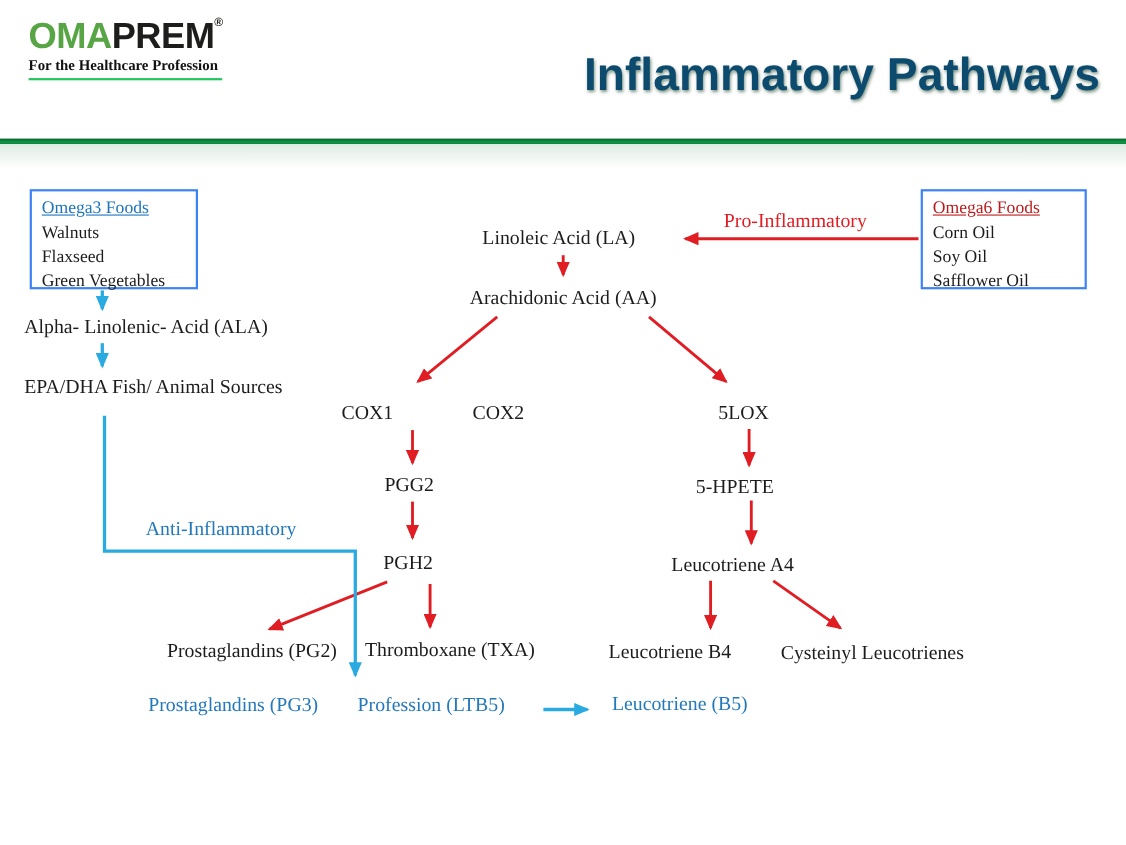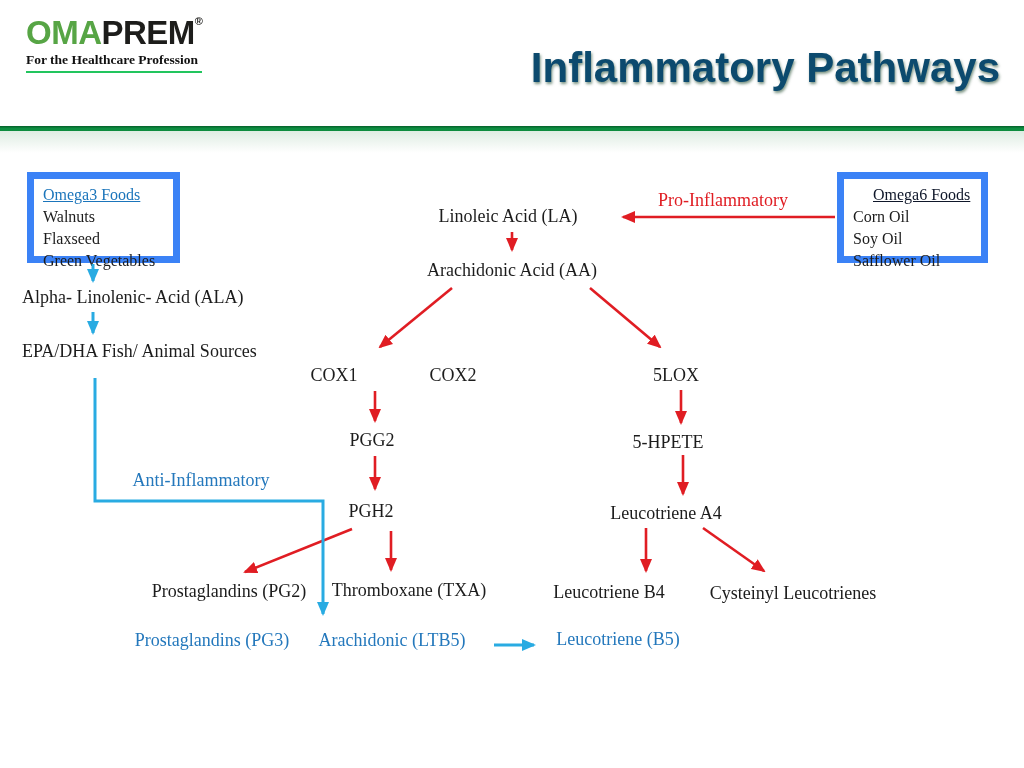--- a/index.html
+++ b/index.html
@@ -38,27 +38,27 @@
     white-space:nowrap;
   }
   .slide-title{
     position:absolute;right:24px;top:44px;
     font-family:"Liberation Sans",sans-serif;font-weight:bold;font-size:42px;
     color:#0c4a6e;text-shadow:1px 2px 3px rgba(15,60,30,.55);white-space:nowrap;
   }
   
   .foods-box{
     position:absolute;box-sizing:border-box;background:#fff;
-    border:7px solid #3b82f6;padding:5px 9px;font-size:16px;line-height:1.38;
+    border:2px solid #3b82f6;padding:5px 9px;font-size:16px;line-height:1.38;
   }
   #omega3-box{left:27px;top:172px;width:153px;height:91px;}
   #omega6-box{left:837px;top:172px;width:151px;height:91px;}
   .box-title{text-decoration:underline;white-space:nowrap;}
   .box-title.blue{color:#1b75bb;}
-  .box-title.red{color:#0f172a;margin-left:20px;}
+  .box-title.red{color:#b91c1c;}
   .box-item{white-space:nowrap;color:#1c1c1c;}
   
   .lbl{position:absolute;font-size:18px;white-space:nowrap;color:#1c1c1c;}
   .lbl.c{transform:translateX(-50%);}
   .lbl.red{color:#e01d23;}
   .lbl.blue{color:#2478bc;}
   
   .arrows{position:absolute;left:0;top:0;width:1024px;height:768px;pointer-events:none;}
 </style>
 </head>
@@ -102,21 +102,21 @@
   <div class="lbl c" style="left:372px;top:430px;">PGG2</div>
   <div class="lbl c" style="left:668px;top:432px;text-align:center;">5-HPETE</div>
   <div class="lbl blue c" style="left:201px;top:470px;">Anti-Inflammatory</div>
   <div class="lbl c" style="left:371px;top:501px;">PGH2</div>
   <div class="lbl c" style="left:666px;top:503px;">Leucotriene A4</div>
   <div class="lbl c" style="left:229px;top:581px;">Prostaglandins (PG2)</div>
   <div class="lbl c" style="left:409px;top:580px;">Thromboxane (TXA)</div>
   <div class="lbl c" style="left:609px;top:582px;">Leucotriene B4</div>
   <div class="lbl c" style="left:793px;top:583px;">Cysteinyl Leucotrienes</div>
   <div class="lbl blue c" style="left:212px;top:630px;">Prostaglandins (PG3)</div>
-  <div class="lbl blue c" style="left:392px;top:630px;">Arachidonic (LTB5)</div>
+  <div class="lbl blue c" style="left:392px;top:630px;">Profession (LTB5)</div>
   <div class="lbl blue c" style="left:618px;top:629px;">Leucotriene (B5)</div>
 
   <svg class="arrows" viewBox="0 0 1024 768">
     <defs>
       <marker id="mr" markerUnits="userSpaceOnUse" markerWidth="14" markerHeight="12" refX="12" refY="6" orient="auto">
         <path d="M0,0 L14,6 L0,12 Z" fill="#e01d23"></path>
       </marker>
       <marker id="mb" markerUnits="userSpaceOnUse" markerWidth="14" markerHeight="12" refX="12" refY="6" orient="auto">
         <path d="M0,0 L14,6 L0,12 Z" fill="#29abe2"></path>
       </marker>

